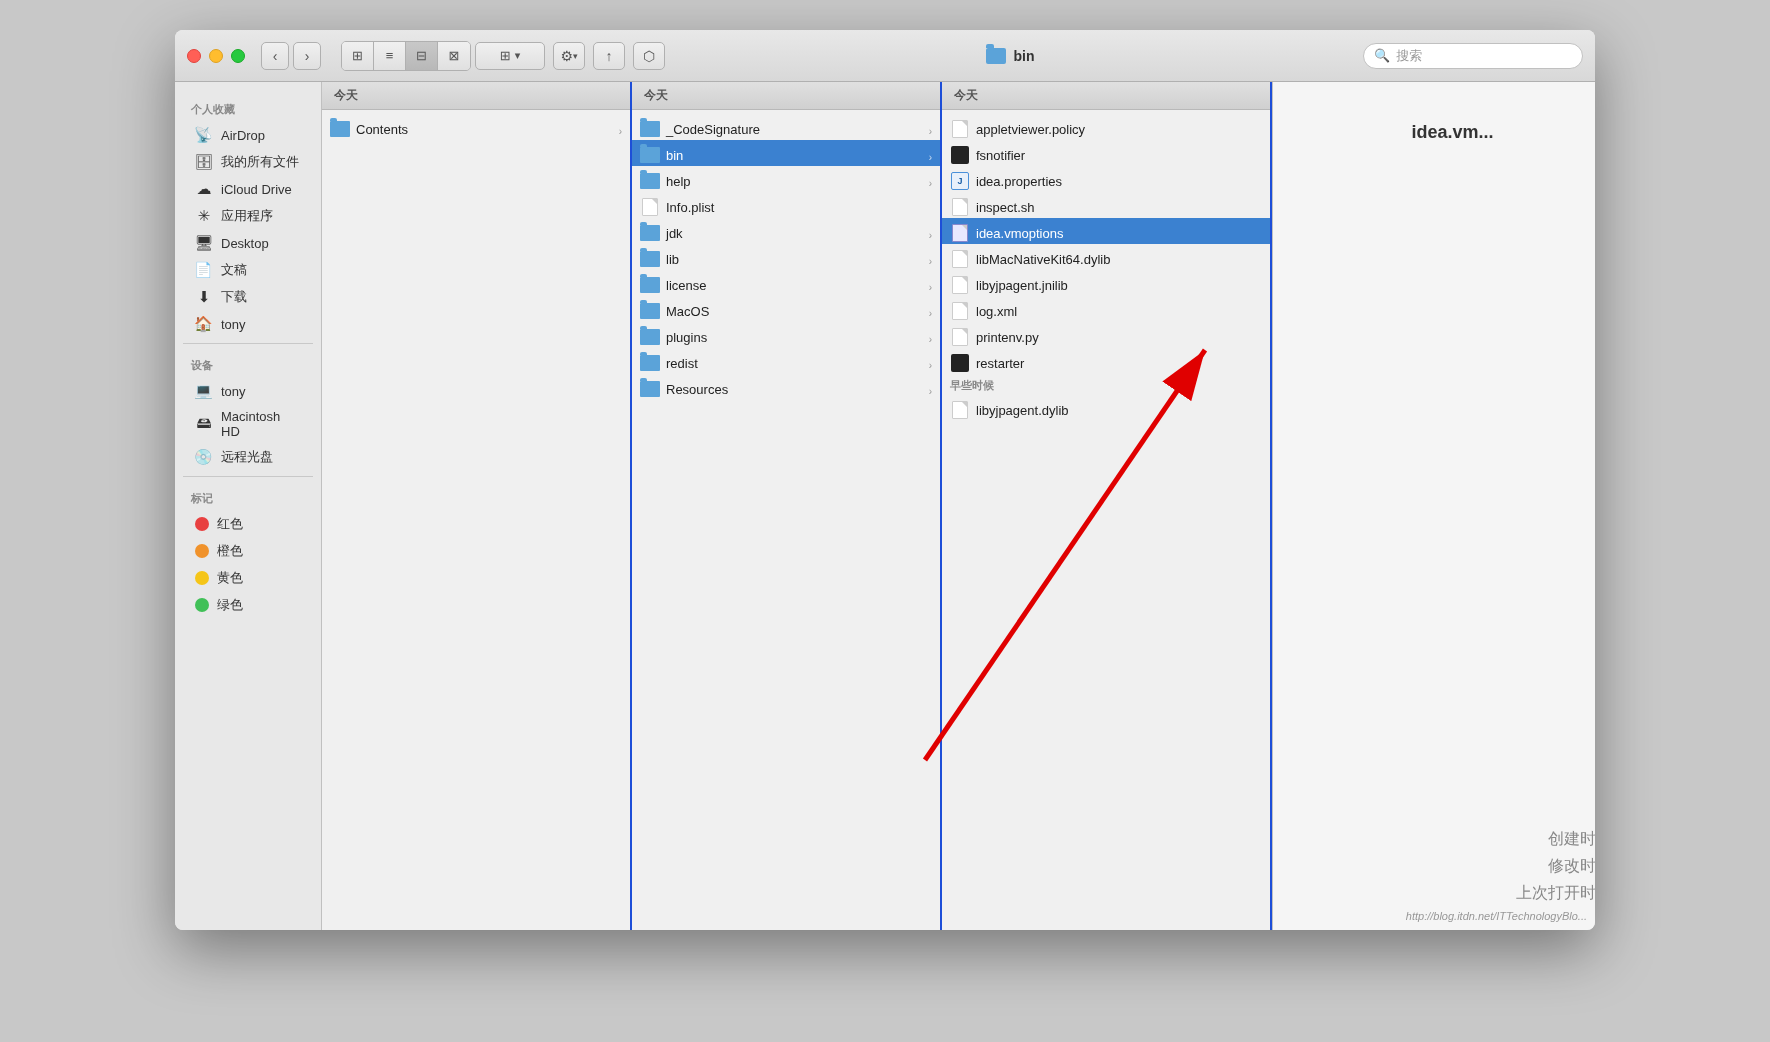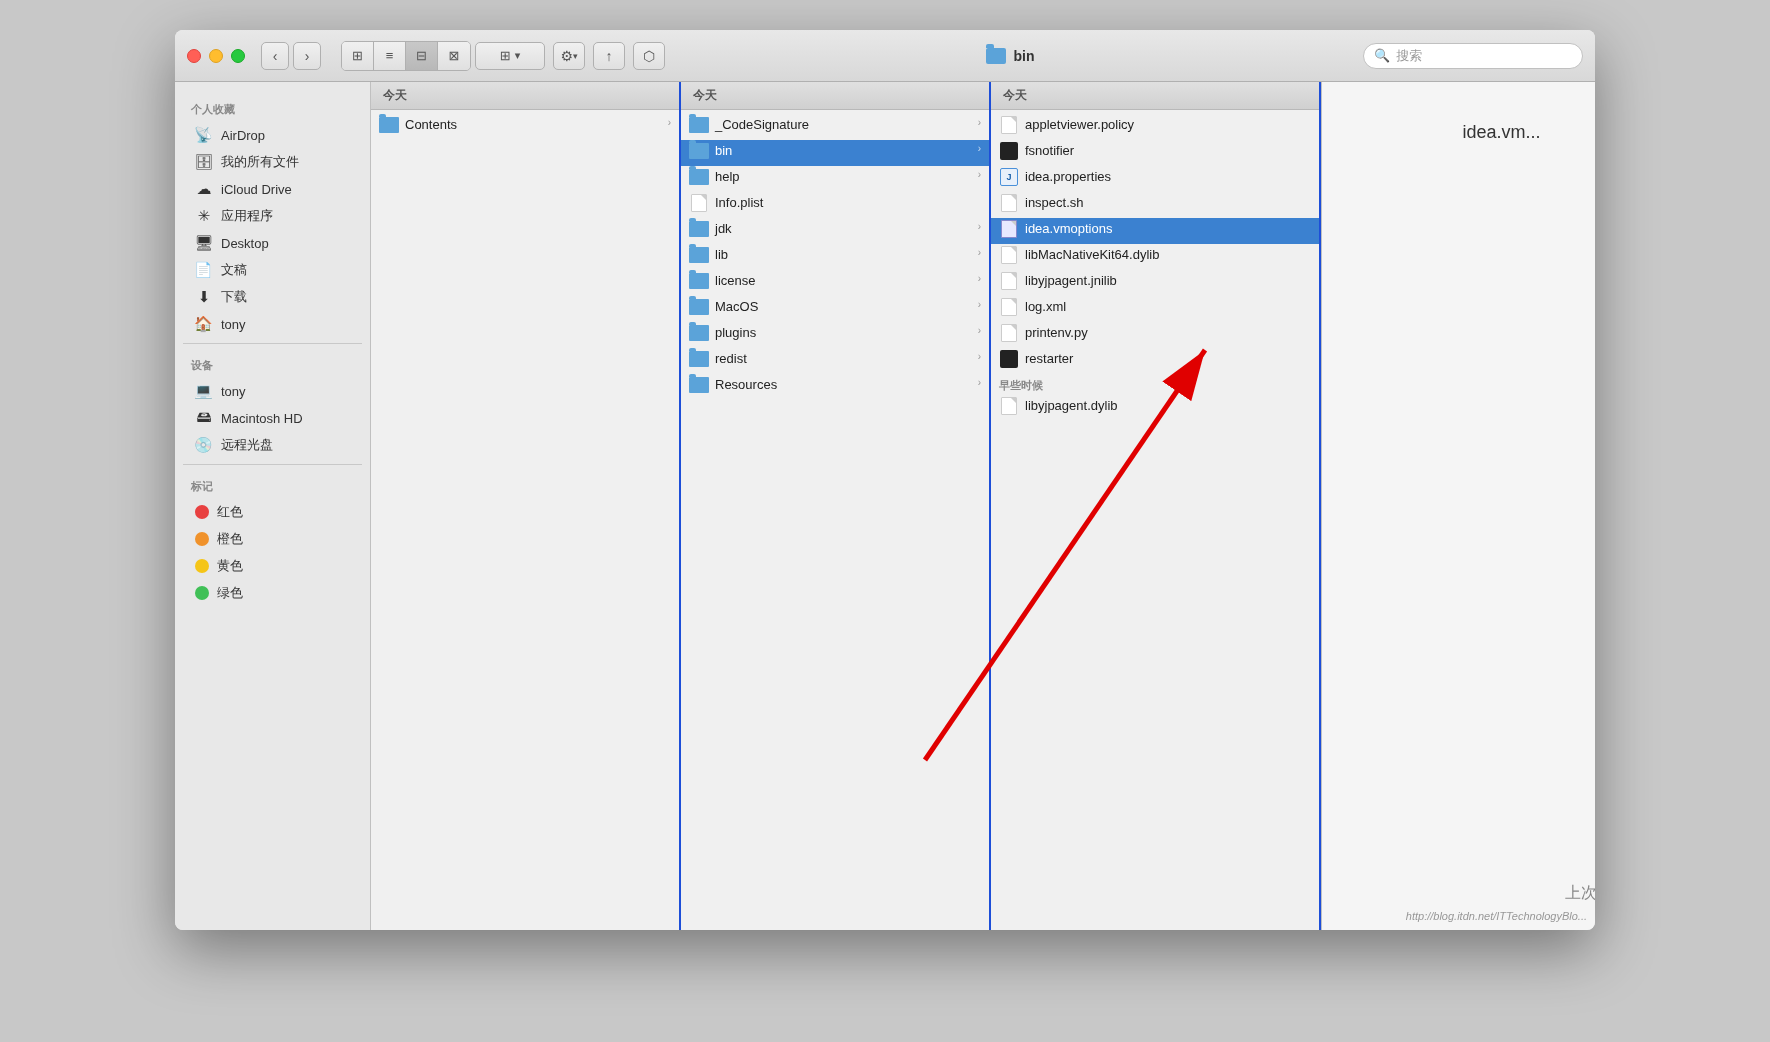--- a/index.html
+++ b/index.html
@@ -170,21 +170,21 @@
 
     
     .main-content {
       display: flex;
       flex: 1;
       overflow: hidden;
     }
 
     
     .sidebar {
-      width: 196px;
+      width: 147px;
       background: #e8e8e8;
       border-right: 1px solid #c0c0c0;
       padding: 12px 0;
       flex-shrink: 0;
       overflow-y: auto;
     }
 
     .sidebar-section-label {
       font-size: 11px;
       font-weight: 700;
@@ -253,21 +253,21 @@
     }
 
     .column-items {
       flex: 1;
       overflow-y: auto;
       padding: 4px 0;
     }
 
     .file-item {
       display: flex;
-      align-items: flex-start;
+      align-items: flex-end;
       padding: 3px 8px;
       cursor: pointer;
       gap: 6px;
       font-size: 13px;
       color: #222;
       min-height: 26px;
     }
     .file-item.selected {
       background: #3b81d0;
       color: white;
@@ -357,21 +357,21 @@
       border-left: 1px solid #c0c0c0;
       background: #f5f5f5;
       display: flex;
       flex-direction: column;
       padding: 20px;
       overflow-y: auto;
     }
 
     .preview-filename {
       font-size: 18px;
-      font-weight: 400;
+      font-weight: 700;
       color: #333;
       margin-bottom: 20px;
     }
 
     .preview-meta {
       margin-top: auto;
     }
 
     .meta-row {
       display: flex;

